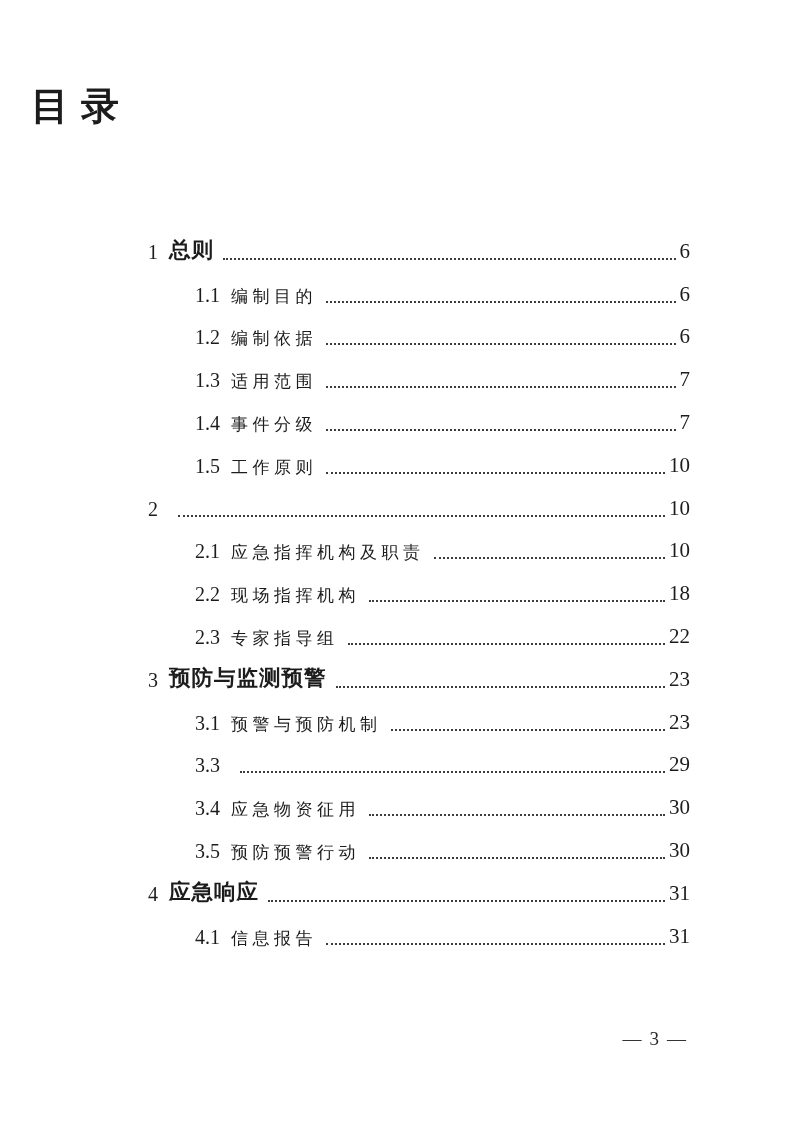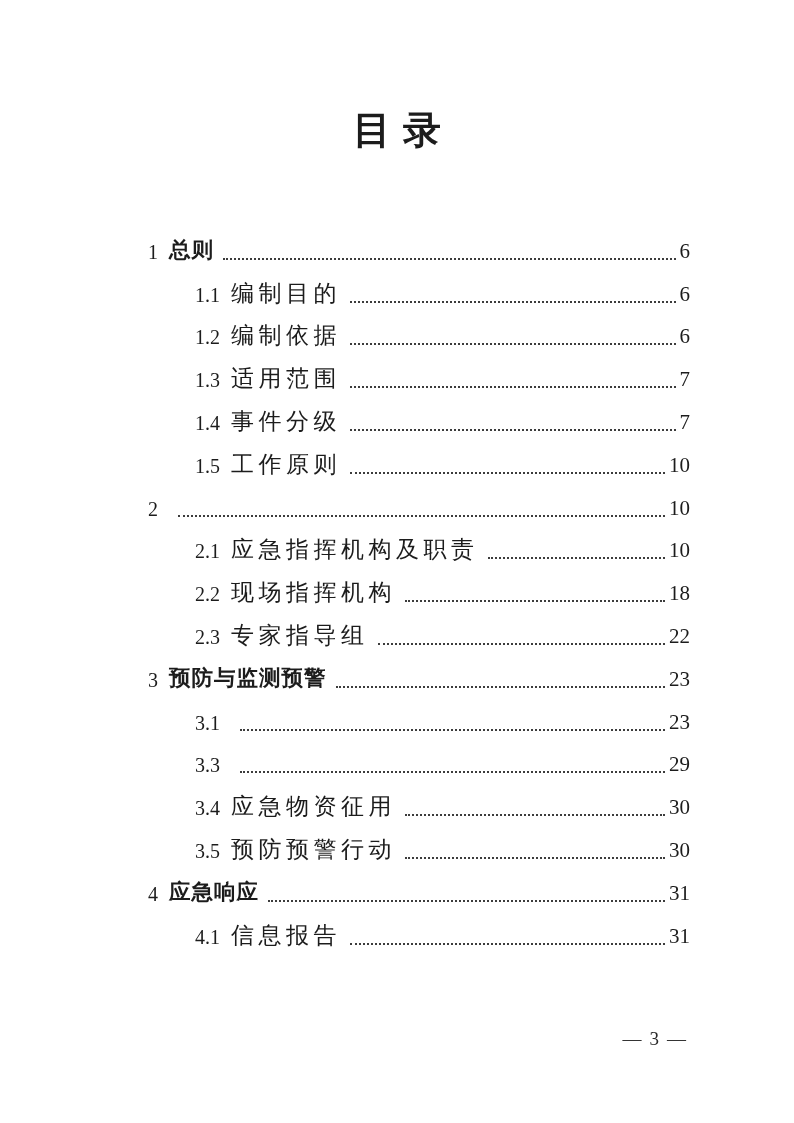--- a/index.html
+++ b/index.html
@@ -11,28 +11,29 @@
     position: relative;
     width: 794px;
     height: 1123px;
     margin: 0 auto;
     background: #ffffff;
     overflow: hidden;
     font-family: "Liberation Serif", "DejaVu Serif", serif;
     color: #1c1c1c;
   }
   .doc-title {
-    margin-top: 108px;
-    text-align: center;
+    margin-top: 84px;
+    text-align: left;
     font-size: 38px;
     font-weight: bold;
     letter-spacing: 12px;
     text-indent: 12px; 
     line-height: 44px;
     font-family: "Liberation Serif", "DejaVu Serif", serif;
+    padding-left: 19px;
   }
   .toc-list {
     position: absolute;
     left: 148px;
     top: 228px;
     width: 542px;
   }
   .toc-row {
     height: 42.8px;
     display: flex;
@@ -45,21 +46,21 @@
   .toc-row .label,
   .toc-row .page-num {
     line-height: 1;
   }
   .toc-row .num {
     font-family: "Liberation Serif", "DejaVu Serif", serif;
     font-size: 20px;
     margin-right: 11px;
   }
   .toc-row .label {
-    font-size: 23px;
+    font-size: 17px;
   }
   .toc-row.lvl1 .label {
     font-family: Liberation Serif, serif;
     font-weight: bold;
     font-size: 21.5px;
     letter-spacing: 1px;
   }
   .toc-row.lvl2 {
     padding-left: 47px;
   }
@@ -158,20 +159,21 @@
     <span class="page-num">22</span>
   </div>
       <div class="toc-row lvl1">
     <span class="num">3</span>
     <span class="label">预防与监测预警</span>
     <span class="dots"></span>
     <span class="page-num">23</span>
   </div>
       <div class="toc-row lvl2">
     <span class="num">3.1</span>
+    <span class="label">预警与预防机制</span>
     <span class="dots"></span>
     <span class="page-num">23</span>
   </div>
       <div class="toc-row lvl2">
     <span class="num">3.3</span>
     <span class="dots"></span>
     <span class="page-num">29</span>
   </div>
       <div class="toc-row lvl2">
     <span class="num">3.4</span>

